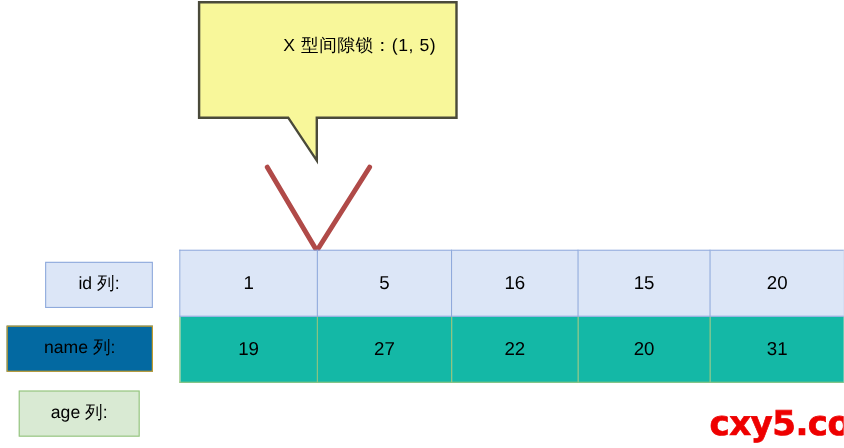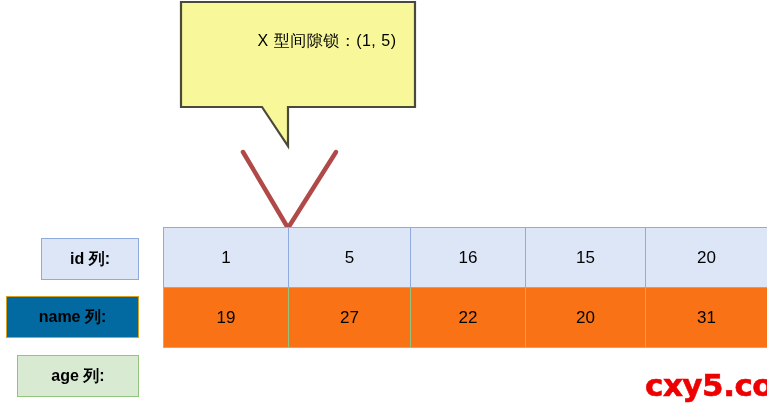--- a/index.html
+++ b/index.html
@@ -57,40 +57,39 @@
   .row-label {
     position: absolute;
     box-sizing: border-box;
     height: 42px;
     line-height: 40px;
     text-align: center;
     font-size: 16px;
     color: #000000;
     border-width: 1.5px;
     border-style: solid;
-    font-weight: bold;
   }
   .label-id {
     left: 41px;
     top: 238px;
     width: 98px;
     background: #dce6f7;
     border-color: #8faadc;
   }
   .label-name {
     left: 6px;
     top: 296px;
     width: 133px;
     background: #0369a1;
     border-color: #d6a122;
   }
   .label-age {
     left: 17px;
     top: 355px;
-    width: 122px;
+    width: 110px;
     background: #d9ead3;
     border-color: #93c47d;
   }
 
   
   .data-table {
     position: absolute;
     left: 163px;
     top: 227px;
     width: 604px;
@@ -107,21 +106,21 @@
   }
   tr.row-id td {
     background: #dce6f7;
     border: 1px solid #8faadc;
   }
   tr.row-name td {
     background: #fce5cd;
     border: 1px solid #d6a122;
   }
   tr.row-age td {
-    background: #f97316;
+    background: #14b8a6;
     border: 1px solid #93c47d;
   }
 
   
   .watermark {
     position: absolute;
     left: 645px;
     top: 370px;
     font-size: 31px;
     font-weight: bold;

